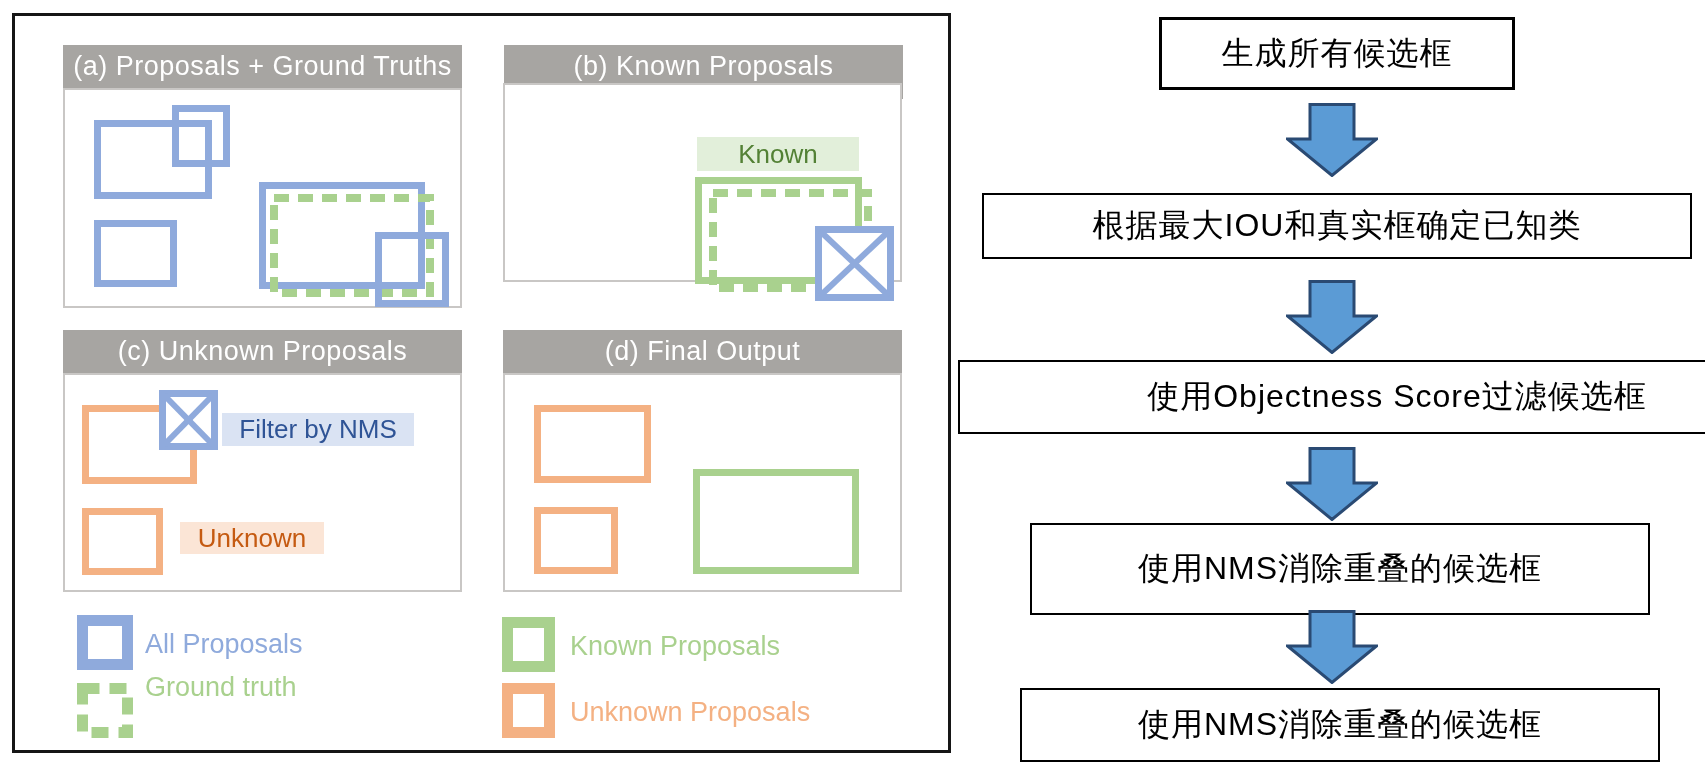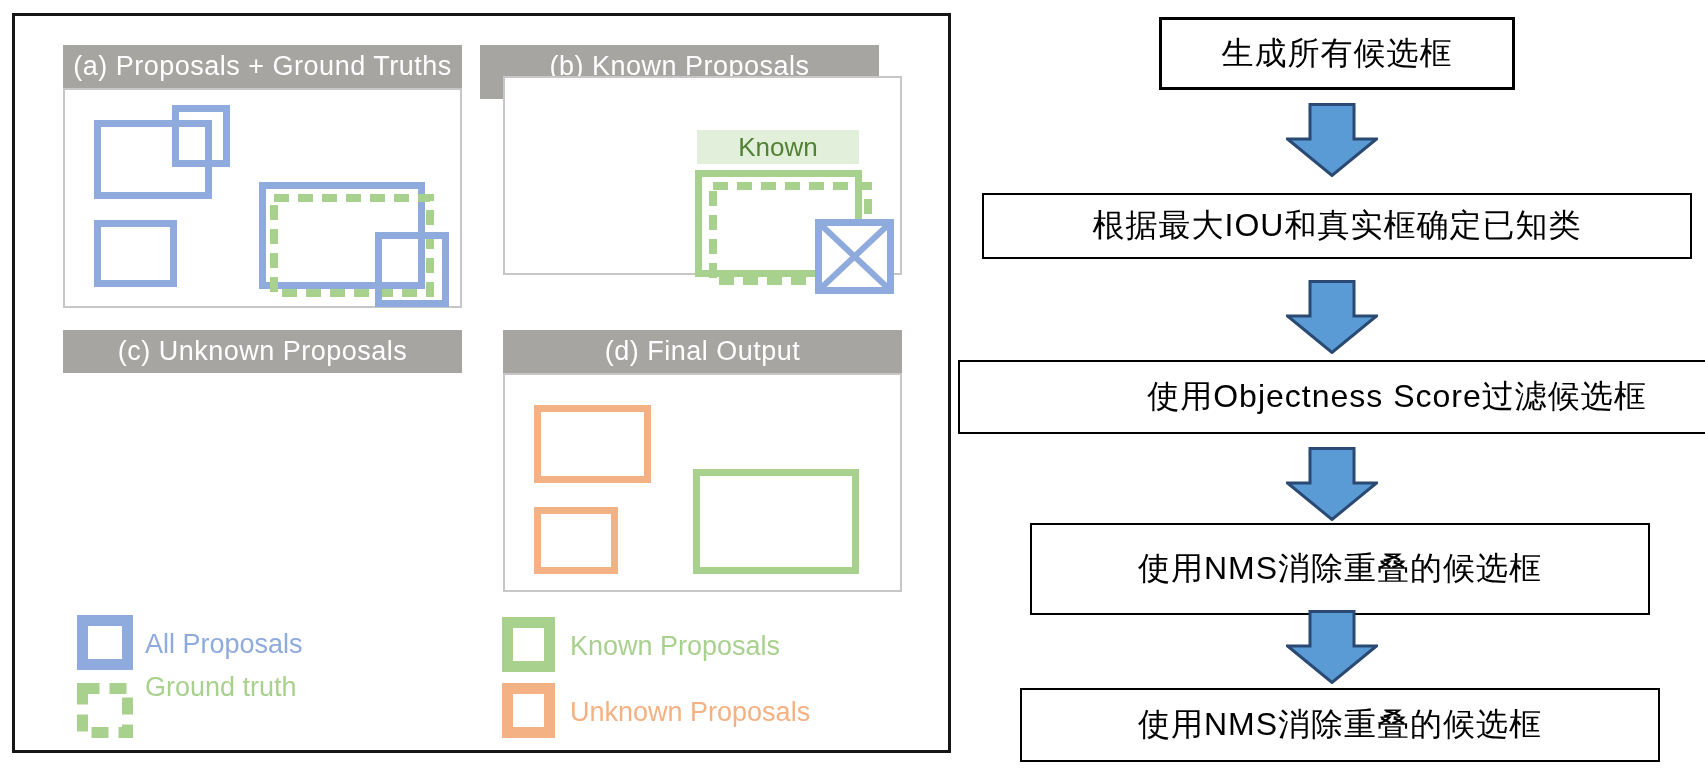--- a/index.html
+++ b/index.html
@@ -49,35 +49,46 @@
     <div class="shape blue-rect" style="left:107px;top:15px;width:58px;height:62px;"></div>
     <div class="shape blue-rect" style="left:29px;top:30px;width:118px;height:79px;"></div>
     <div class="shape blue-rect" style="left:29px;top:130px;width:83px;height:67px;"></div>
     <div class="shape blue-rect" style="left:194px;top:92px;width:166px;height:107px;"></div>
     <svg style="left:205px;top:104px;" width="164" height="103" viewBox="0 0 164 103">
       <rect class="dash-green" x="4" y="4" width="156" height="95" stroke-width="8" stroke-dasharray="15 9"></rect>
     </svg>
     <div class="shape blue-rect" style="left:310px;top:142px;width:74px;height:75px;"></div>
   </div>
 
-  <div class="abs panel-title" style="left:480px;top:45px;width:399px;height:54px;">(b) Known Proposals</div>
-  <div class="abs panel-body" style="left:503px;top:76px;width:399px;height:199px;">
+  <div class="abs panel-title" style="left:504px;top:45px;width:399px;height:54px;">(b) Known Proposals</div>
+  <div class="abs panel-body" style="left:503px;top:83px;width:399px;height:199px;">
     <div class="tag tag-known" style="left:192px;top:52px;width:162px;height:34px;line-height:34px;">Known</div>
     <div class="shape green-rect" style="left:190px;top:92px;width:167px;height:107px;"></div>
     <svg style="left:204px;top:104px;" width="163" height="103" viewBox="0 0 163 103">
       <rect class="dash-green" x="4" y="4" width="155" height="95" stroke-width="8" stroke-dasharray="15 9"></rect>
     </svg>
     <svg style="left:310px;top:141px;" width="79" height="75" viewBox="0 0 79 75">
       <rect class="x-blue" x="3.5" y="3.5" width="72" height="68" stroke-width="7"></rect>
       <line class="x-blue-line" x1="5" y1="5" x2="74" y2="70" stroke-width="6"></line>
       <line class="x-blue-line" x1="74" y1="5" x2="5" y2="70" stroke-width="6"></line>
     </svg>
   </div>
 
   <div class="abs panel-title" style="left:63px;top:330px;width:399px;height:43px;">(c) Unknown Proposals</div>
+  <div class="abs panel-body" style="left:63px;top:373px;width:399px;height:219px;">
+    <div class="shape orange-rect" style="left:17px;top:30px;width:115px;height:79px;"></div>
+    <svg style="left:94px;top:15px;" width="59" height="60" viewBox="0 0 59 60">
+      <rect class="x-blue" x="3.5" y="3.5" width="52" height="53" stroke-width="7"></rect>
+      <line class="x-blue-line" x1="5" y1="5" x2="54" y2="55" stroke-width="6"></line>
+      <line class="x-blue-line" x1="54" y1="5" x2="5" y2="55" stroke-width="6"></line>
+    </svg>
+    <div class="tag tag-nms" style="left:157px;top:38px;width:192px;height:33px;line-height:33px;">Filter by NMS</div>
+    <div class="shape orange-rect" style="left:17px;top:133px;width:81px;height:67px;"></div>
+    <div class="tag tag-unknown" style="left:115px;top:147px;width:144px;height:32px;line-height:32px;">Unknown</div>
+  </div>
 
   <div class="abs panel-title" style="left:503px;top:330px;width:399px;height:43px;">(d) Final Output</div>
   <div class="abs panel-body" style="left:503px;top:373px;width:399px;height:219px;">
     <div class="shape orange-rect" style="left:29px;top:30px;width:117px;height:78px;"></div>
     <div class="shape orange-rect" style="left:29px;top:132px;width:84px;height:67px;"></div>
     <div class="shape green-rect" style="left:188px;top:94px;width:166px;height:105px;"></div>
   </div>
 
   <div class="legend-swatch" style="left:77px;top:615px;width:56px;height:55px;border:11px solid var(--proposal-blue);"></div>
   <div class="legend-label" style="left:145px;top:629px;color:var(--proposal-blue);">All Proposals</div>

